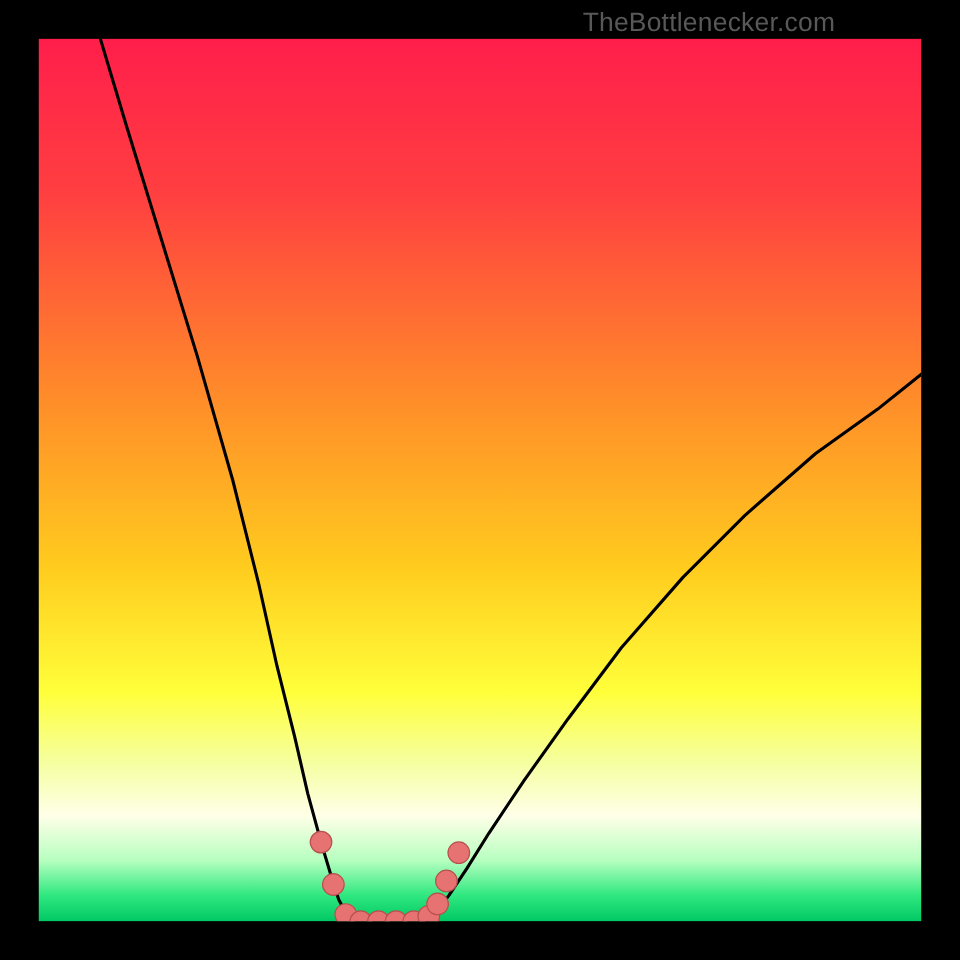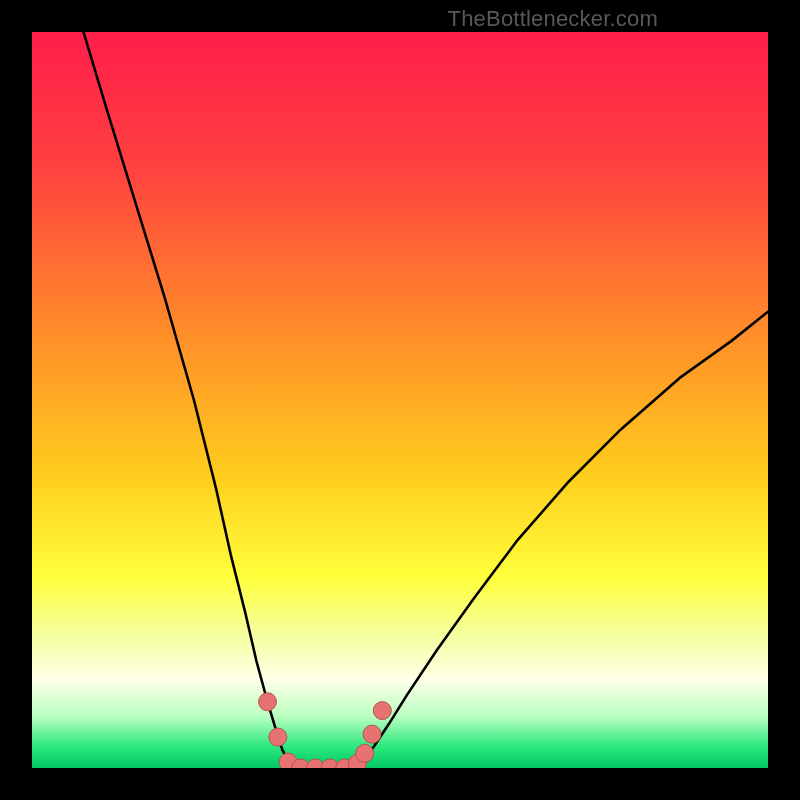--- a/index.html
+++ b/index.html
@@ -11,20 +11,21 @@
     overflow: hidden;
     font-family: Arial, Helvetica, sans-serif;
   }
   .frame {
     position: absolute;
     left: 0;
     top: 0;
     width: 672px;
     height: 800px;
     background: #000;
+    padding-left: 38px;
   }
   .plot {
     position: absolute;
     left: 32px;
     top: 32px;
     width: 736px;
     height: 736px;
     overflow: hidden;
   }
   .watermark {

